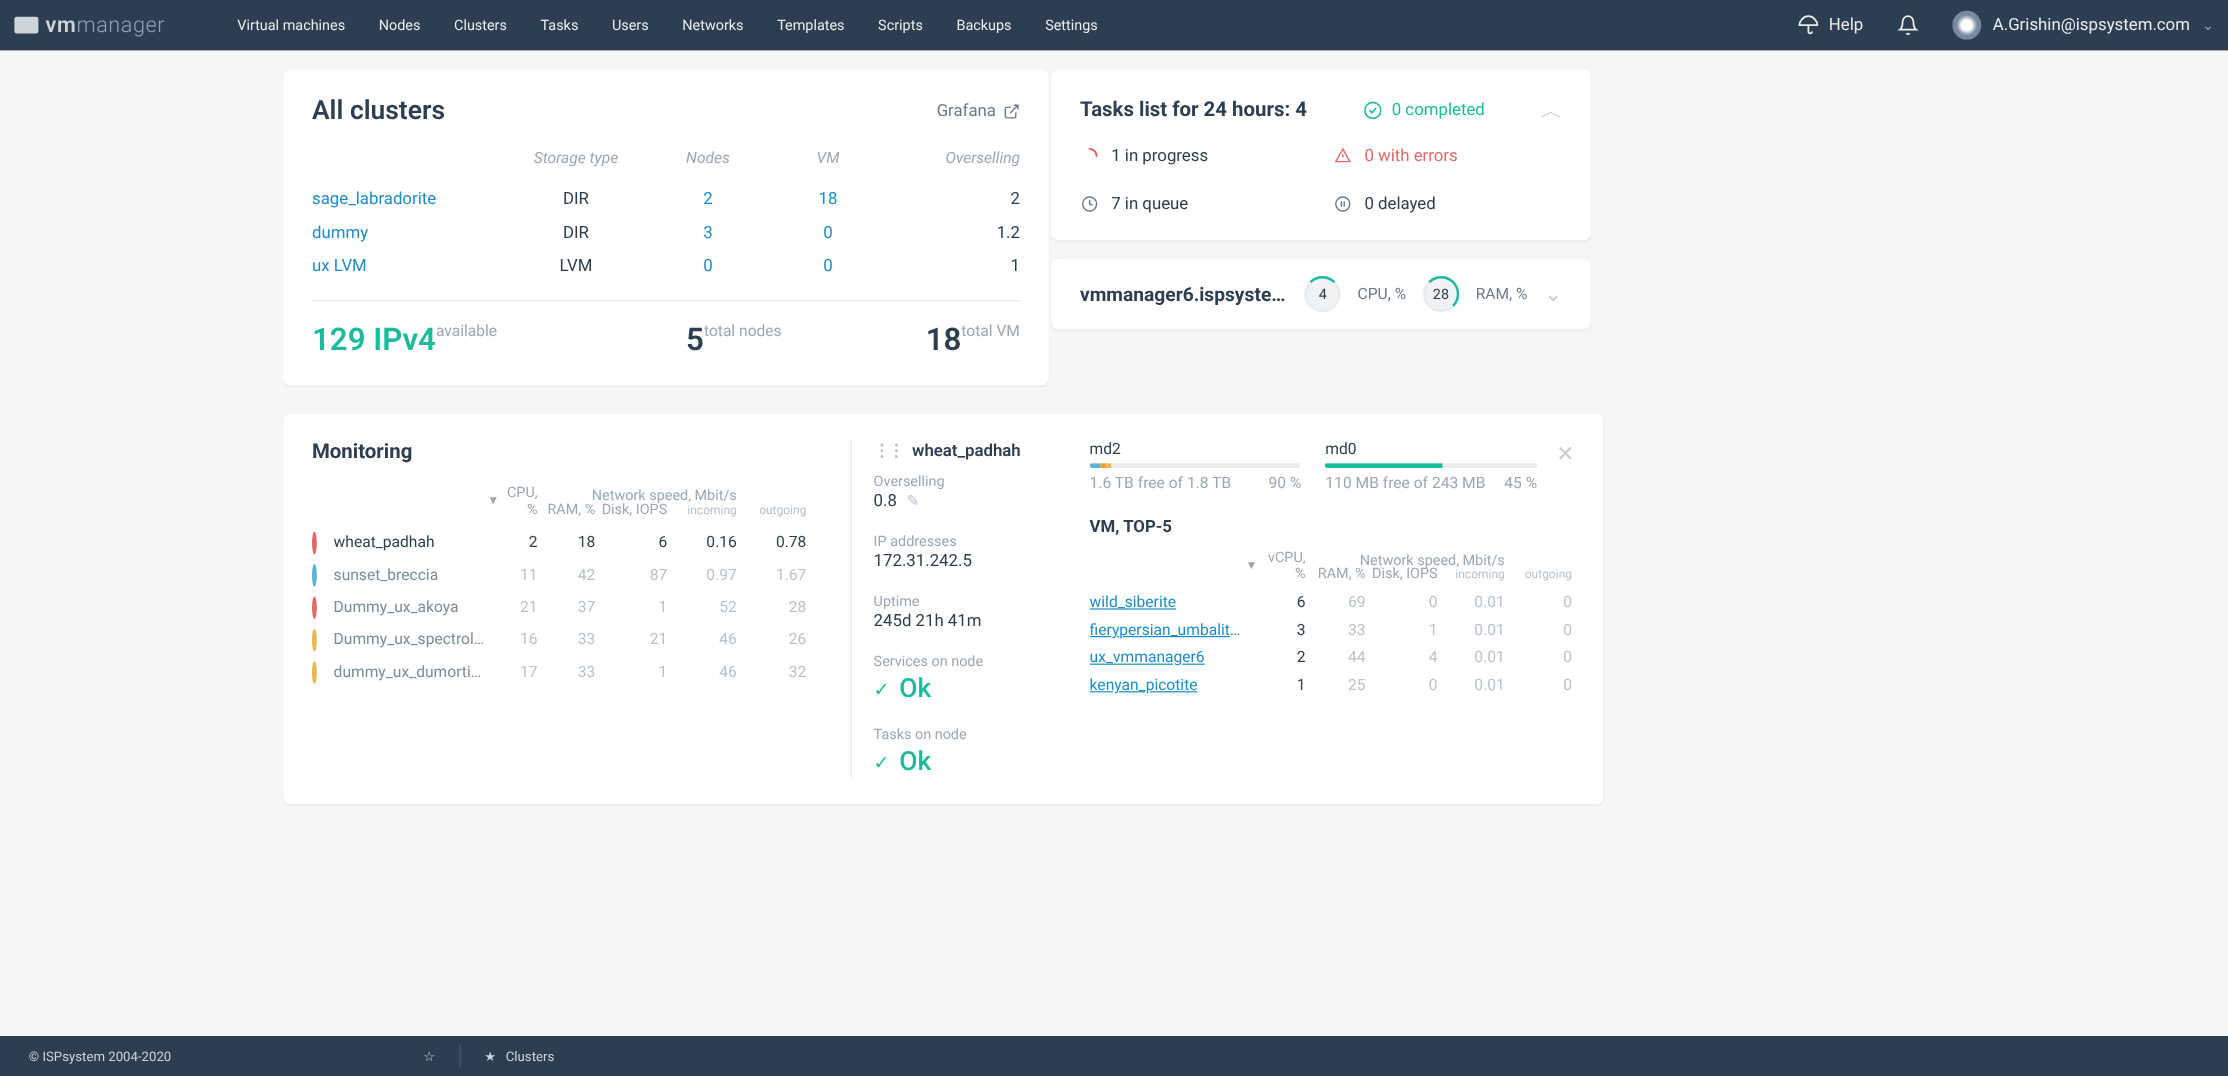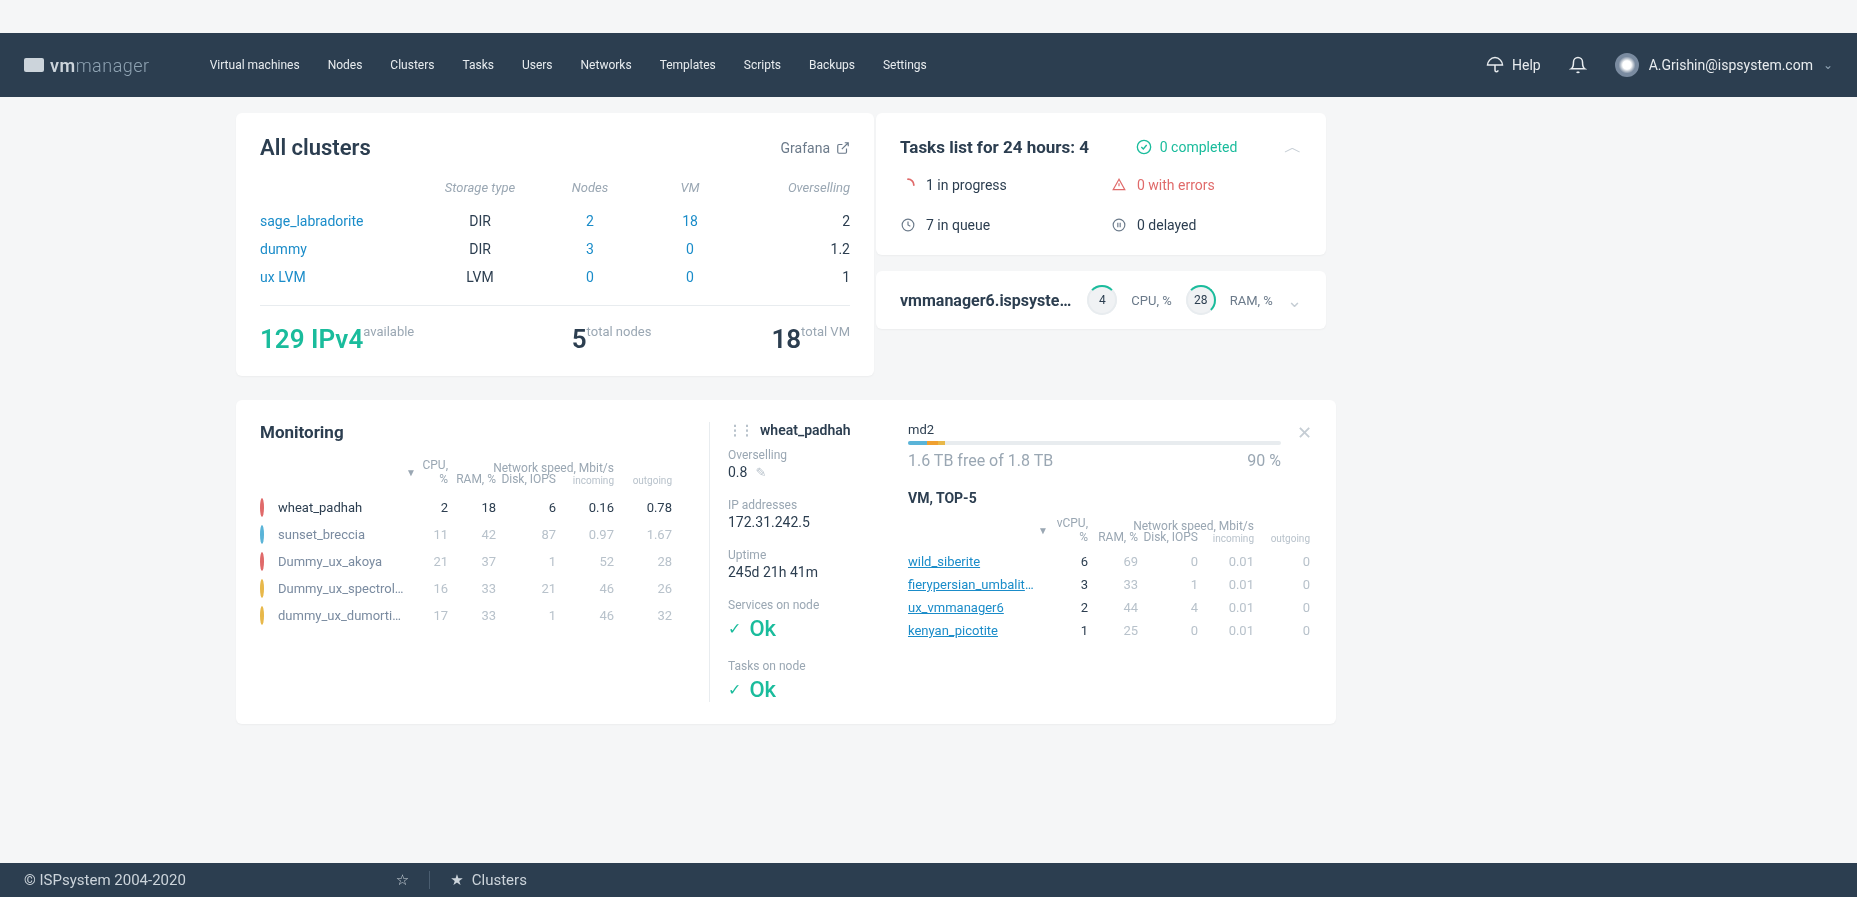--- a/index.html
+++ b/index.html
@@ -1,17 +1,17 @@
 <!DOCTYPE html>
 <html><head>
 <meta charset="utf-8">
 <style>
 * { margin: 0; padding: 0; box-sizing: border-box; }
 body { font-family: -apple-system, BlinkMacSystemFont, "Segoe UI", Roboto, sans-serif; background: #f5f6f7; color: #2c3e50; font-size: 14px; }
-.topbar { background: #2c3e50; color: #fff; height: 64px; display: flex; align-items: center; padding: 0 24px; margin-top: 33px; }
+.topbar { background: #2c3e50; color: #fff; height: 42px; display: flex; align-items: center; padding: 0 12px; }
 .logo { display: flex; align-items: center; gap: 6px; margin-right: 60px; }
 .logo-icon { width: 20px; height: 14px; background: #ccd4db; border-radius: 2px; position: relative; }
 .logo-text { font-size: 18px; font-weight: 600; color: #ccd4db; letter-spacing: 0.5px; }
 .logo-text .thin { font-weight: 300; color: #8fa3b3; }
 .nav { display: flex; gap: 28px; flex: 1; }
 .nav-item { color: #e8ecef; font-size: 12px; cursor: pointer; }
 .topbar-right { display: flex; align-items: center; gap: 28px; }
 .help-area { display: flex; align-items: center; gap: 8px; color: #e8ecef; cursor: pointer; }
 .bell { cursor: pointer; color: #e8ecef; }
 .user-area { display: flex; align-items: center; gap: 10px; cursor: pointer; }
@@ -103,34 +103,34 @@
 .nd-head-row { display: flex; align-items: center; }
 .disks { display: flex; gap: 20px; }
 .disk { flex: 1; }
 .disk-name { font-size: 13px; color: #2c3e50; margin-bottom: 4px; }
 .bar { height: 4px; background: #e8ecef; border-radius: 2px; overflow: hidden; display: flex; }
 .bar-seg { height: 100%; }
 .bar-seg.b1 { background: #5ab4d8; width: 5%; }
 .bar-seg.b2 { background: #f0a030; width: 3%; }
 .bar-seg.b3 { background: #e8b84a; width: 2%; }
 .bar-seg.full { background: #1abc9c; width: 55%; }
-.disk-info { display: flex; justify-content: space-between; font-size: 16px; color: #9aa7b3; margin-top: 6px; text-align: right; }
+.disk-info { display: flex; justify-content: space-between; font-size: 13px; color: #9aa7b3; margin-top: 6px; }
 
 .vm-head-row { display: flex; align-items: center; gap: 8px; margin-bottom: 10px; }
 .vm-title { font-size: 14px; font-weight: 700; }
 .vm-table-head { display: grid; grid-template-columns: 130px 50px 50px 60px 56px 56px; font-size: 12px; color: #9aa7b3; margin-bottom: 6px; align-items: end; }
 .vm-table-head > div { text-align: right; }
 .vm-table-head > div:first-child { text-align: left; }
 .vm-row { display: grid; grid-template-columns: 130px 50px 50px 60px 56px 56px; padding: 4px 0; font-size: 13px; }
 .vm-row > div { text-align: right; color: #b8c2cb; }
 .vm-row > div:first-child { text-align: left; }
 .vm-row .vm-name { color: #1a8cc9; cursor: pointer; overflow: hidden; text-overflow: ellipsis; white-space: nowrap; text-decoration: underline; }
 .vm-row .dark { color: #2c3e50; }
 
-.footer { position: fixed; bottom: 0; left: 0; right: 0; background: #2c3e50; color: #ccd4db; height: 34px; display: flex; align-items: center; padding: 0 24px; font-size: 15px; gap: 20px; }
+.footer { position: fixed; bottom: 0; left: 0; right: 0; background: #2c3e50; color: #ccd4db; height: 34px; display: flex; align-items: center; padding: 0 24px; font-size: 11px; gap: 20px; }
 .footer-divider { width: 1px; height: 18px; background: #4a5d70; }
 .star { cursor: pointer; color: #ccd4db; }
 .crumb { display: flex; align-items: center; gap: 8px; }
 
 svg { display: block; }
 </style>
 </head>
 <body>
 
 <div class="topbar">
@@ -408,20 +408,30 @@
             <div class="disk">
               <div class="disk-name">md2</div>
               <div class="bar">
                   <div class="bar-seg b1"></div>
                   <div class="bar-seg b2"></div>
                   <div class="bar-seg b3"></div>
                 </div>
               <div class="disk-info">
                   <span>1.6 TB free of 1.8 TB</span>
                   <span>90 %</span>
+                </div>
+            </div>
+            <div class="disk">
+              <div class="disk-name">md0</div>
+              <div class="bar">
+                  <div class="bar-seg full"></div>
+                </div>
+              <div class="disk-info">
+                  <span>110 MB free of 243 MB</span>
+                  <span>45 %</span>
                 </div>
             </div>
           </div>
           <span class="close-x" style="margin-left:16px;align-self:flex-start;">✕</span>
         </div>
 
         <div>
           <div class="vm-head-row">
             <div class="vm-title">VM, TOP-5</div>
           </div>

